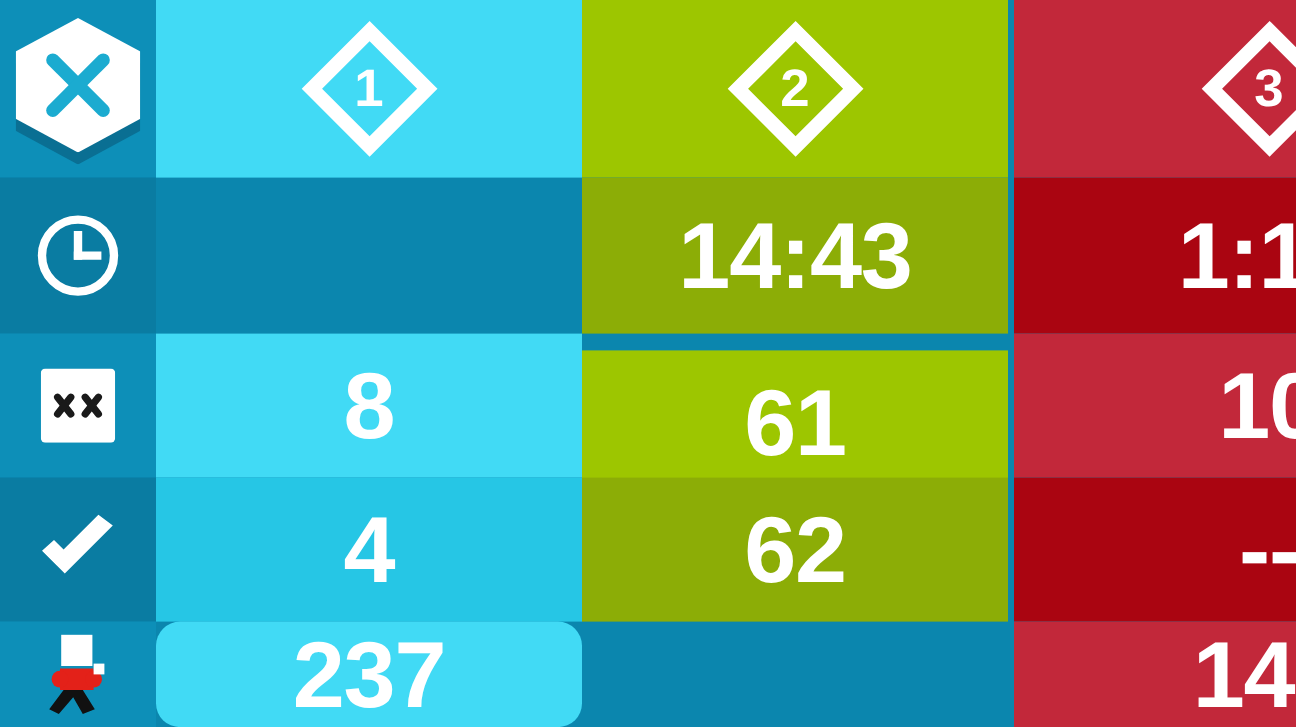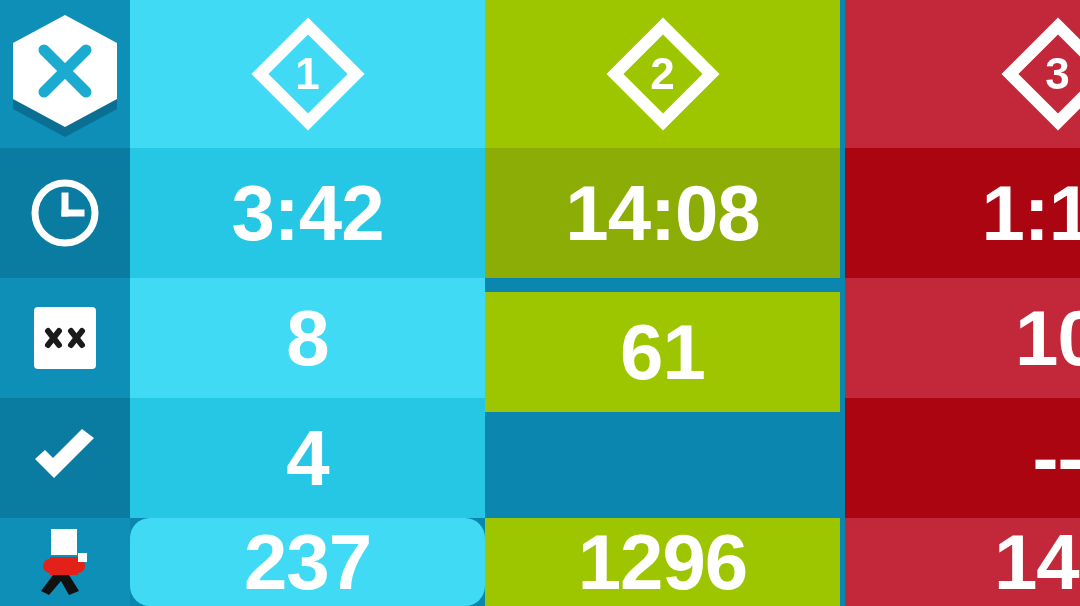--- a/index.html
+++ b/index.html
@@ -201,49 +201,46 @@
 
   <div class="grid">
 
     <div class="col col-0">
       <div class="cell" style="top:0px;height:148px;background:#41DAF5;">
         <div class="diamond">
           <span class="diamond-shape"></span>
           <span class="diamond-num">1</span>
         </div>
       </div>
-      <div class="cell" style="top:148px;height:130px;background:#26C6E5;">
-        <span class="cell-value">3:42</span>
-      </div>
       <div class="cell" style="top:278px;height:120px;background:#41DAF5;">
         <span class="cell-value">8</span>
       </div>
       <div class="cell" style="top:398px;height:120px;background:#26C6E5;">
         <span class="cell-value">4</span>
       </div>
       <div class="cell" style="top:518px;height:88px;background:#41DAF5;border-radius:20px;">
         <span class="cell-value">237</span>
       </div>
     </div>
 
     <div class="col col-1">
       <div class="cell" style="top:0px;height:148px;background:#9DC600;">
         <div class="diamond">
           <span class="diamond-shape"></span>
           <span class="diamond-num">2</span>
         </div>
       </div>
       <div class="cell" style="top:148px;height:130px;background:#8CAD06;">
-        <span class="cell-value">14:08</span>
+        <span class="cell-value">14:43</span>
       </div>
       <div class="cell" style="top:278px;height:120px;background:#9DC600;margin-top:14px;">
         <span class="cell-value">61</span>
       </div>
-      <div class="cell" style="top:518px;height:88px;background:#9DC600;">
-        <span class="cell-value">1296</span>
+      <div class="cell" style="top:398px;height:120px;background:#8CAD06;">
+        <span class="cell-value">62</span>
       </div>
     </div>
 
     <div class="col col-2">
       <div class="cell" style="top:0px;height:148px;background:#C2283A;">
         <div class="diamond" style="transform:translateX(30px);">
           <span class="diamond-shape"></span>
           <span class="diamond-num">3</span>
         </div>
       </div>

